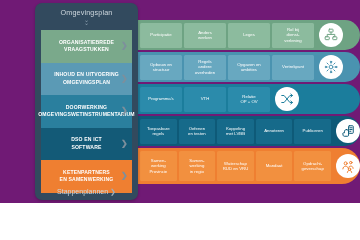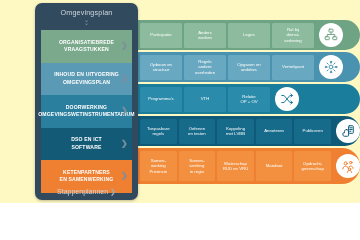--- a/index.html
+++ b/index.html
@@ -5,21 +5,21 @@
   * { box-sizing: border-box; margin: 0; padding: 0; }
   html, body {
     width: 360px; height: 203px;
     background: #ffffff;
     font-family: "Liberation Sans", sans-serif;
     overflow: hidden;
   }
   #stage {
     position: relative;
     width: 360px; height: 203px;
-    background: #fef9c3;
+    background: #701a75;
   }
 
   
   #left-panel {
     position: absolute;
     left: 35px; top: 3px;
     width: 103px; height: 197px;
     background: #324a5e;
     border-radius: 7px;
     z-index: 5;

